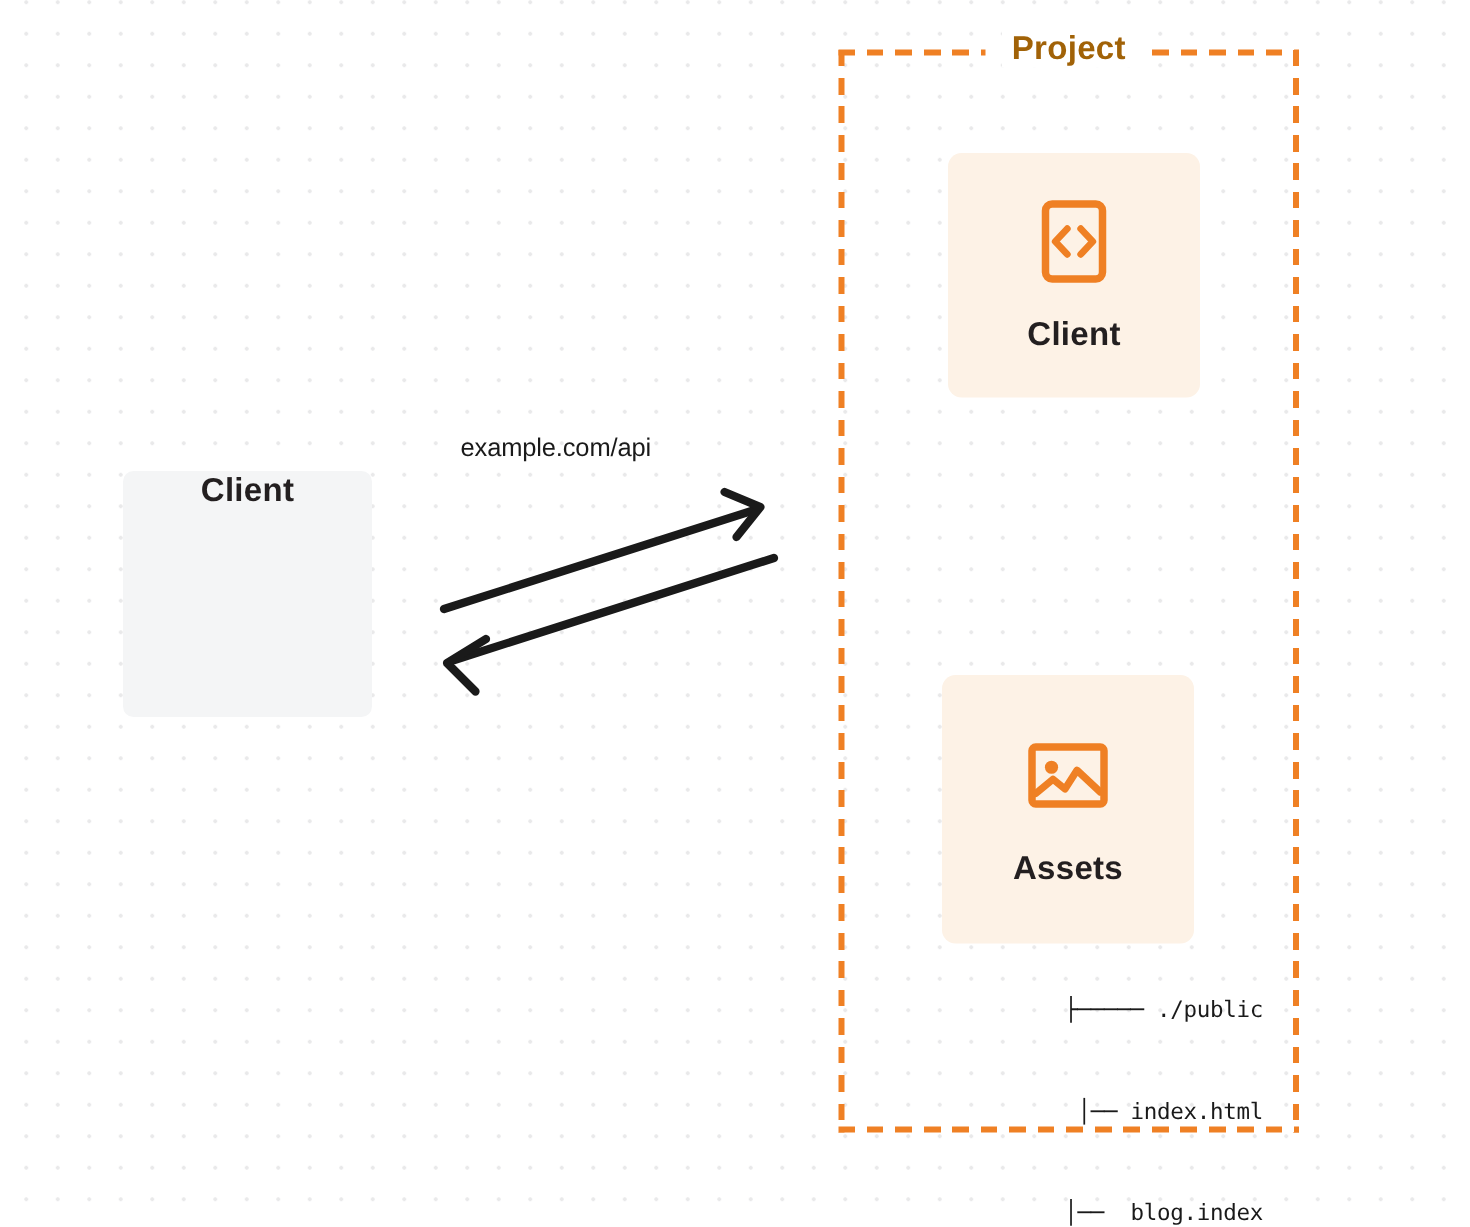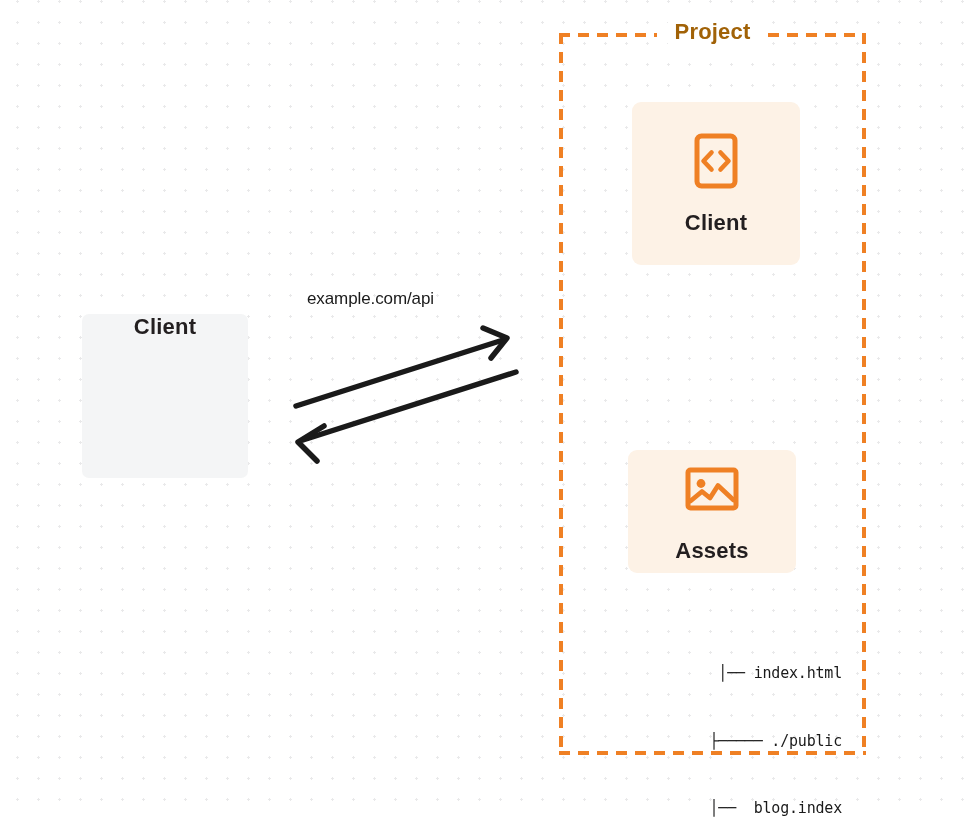--- a/index.html
+++ b/index.html
@@ -111,21 +111,21 @@
     left: 73px;
     top: 69px;
     width: 168px;
     height: 163px;
     justify-content: center;
   }
   .card-assets {
     left: 69px;
     top: 417px;
     width: 168px;
-    height: 123px;
+    height: 179px;
     justify-content: center;
   }
   .card-icon {
     width: 58px;
     height: 58px;
     display: block;
   }
   .card-label {
     margin-top: 20px;
     font-size: 22px;
@@ -195,20 +195,20 @@
     <div class="card card-assets">
       <svg class="card-icon" viewBox="0 0 58 58" aria-hidden="true">
         <rect x="5" y="10" width="48" height="38" rx="2.5" ry="2.5" fill="none" stroke="#ef8024" stroke-width="5"></rect>
         <circle cx="18" cy="23.5" r="4.4" fill="#ef8024"></circle>
         <polyline points="7.5,41 19,31.5 27,38 35,25.5 50.5,40" fill="none" stroke="#ef8024" stroke-width="4.8" stroke-linecap="round" stroke-linejoin="round"></polyline>
       </svg>
       <span class="card-label">Assets</span>
     </div>
 
     <div class="file-tree">
+      <span class="tree-row">├───── ./public</span>
       <span class="tree-row">      │── index.html</span>
-      <span class="tree-row">├───── ./public</span>
       <span class="tree-row">      │──  blog.index</span>
       
     </div>
   </div>
 
 </div>
 
 </body></html>

